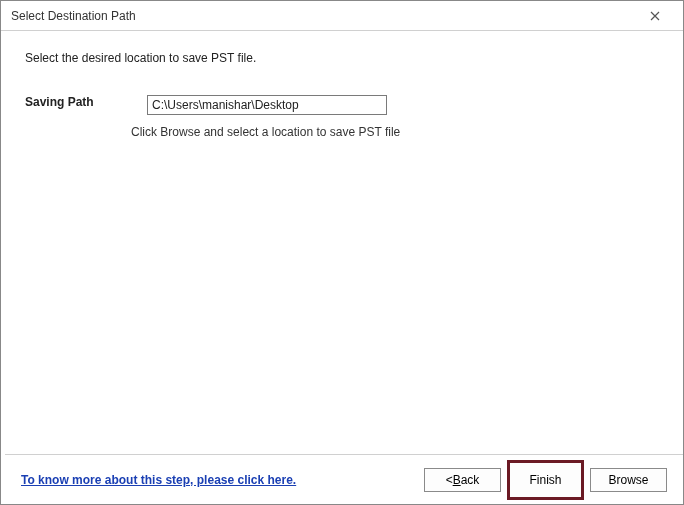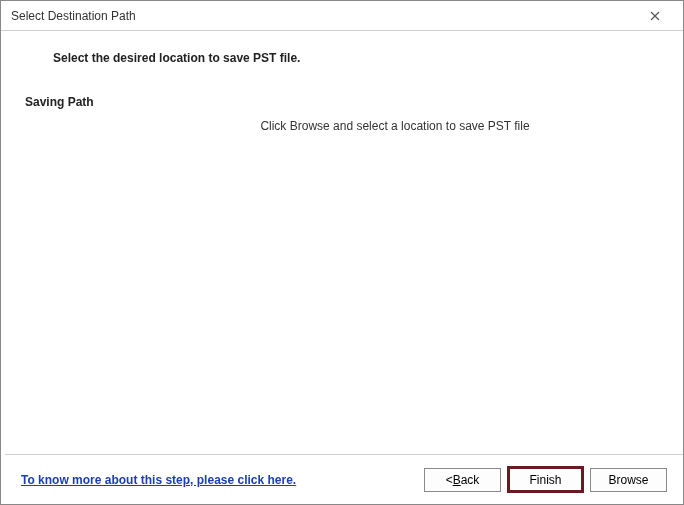--- a/index.html
+++ b/index.html
@@ -34,24 +34,23 @@
     display: flex;
     align-items: center;
     justify-content: center;
     color: #555;
     cursor: pointer;
   }
   .content {
     padding: 20px 24px 0 24px;
   }
   .instruction {
-    font-weight: 700;
+    font-weight: 400;
     font-size: 12px;
     margin-bottom: 30px;
-    margin-left: 28px;
   }
   .path-row {
     display: flex;
     align-items: flex-start;
     gap: 34px;
     margin-bottom: 10px;
   }
   .path-label {
     font-weight: 700;
     width: 88px;
@@ -77,21 +76,20 @@
     display: flex;
     align-items: center;
     justify-content: center;
     color: #000;
   }
   .browse-btn span { text-decoration: underline; text-decoration-color:#000; }
   .hint {
     margin-left: 106px;
     font-size: 12px;
     color: #333;
-    text-align: center;
   }
   .footer {
     position: absolute;
     left: 4px;
     right: 0;
     bottom: 0;
     height: 50px;
     border-top: 1px solid #d0d0d0;
     display: flex;
     align-items: center;
@@ -114,41 +112,42 @@
     font-size: 12px;
     margin-left: 6px;
     cursor: pointer;
     display: flex;
     align-items: center;
     justify-content: center;
     color: #000;
   }
   .btn.primary {
     border: 3px solid #6b1a24;
-    height: 27px;
+    height: 40px;
   }
   .mnemonic { text-decoration: underline; }
 </style>
 </head>
 <body>
 
 <div class="titlebar">
   <div class="title">Select Destination Path</div>
   <div class="close">
     <svg width="10" height="10" viewBox="0 0 10 10">
         <path d="M1 1 L9 9 M9 1 L1 9" stroke="currentColor" stroke-width="1.2"></path>
       </svg>
   </div>
 </div>
 
 <div class="content">
   <div class="instruction">Select the desired location to save PST file.</div>
 
   <div class="path-row">
     <div class="path-label">Saving Path</div>
+    <input type="text" class="path-input" value="C:\Users\manishar\Desktop" style="">
   </div>
 
   <div class="hint">Click Browse and select a location to save PST file</div>
 </div>
 
 <div class="footer">
   <a class="help-link">To know more about this step, please click here.</a>
   <div class="btn">
     <span>&lt; </span>
       <span class="mnemonic">B</span>

